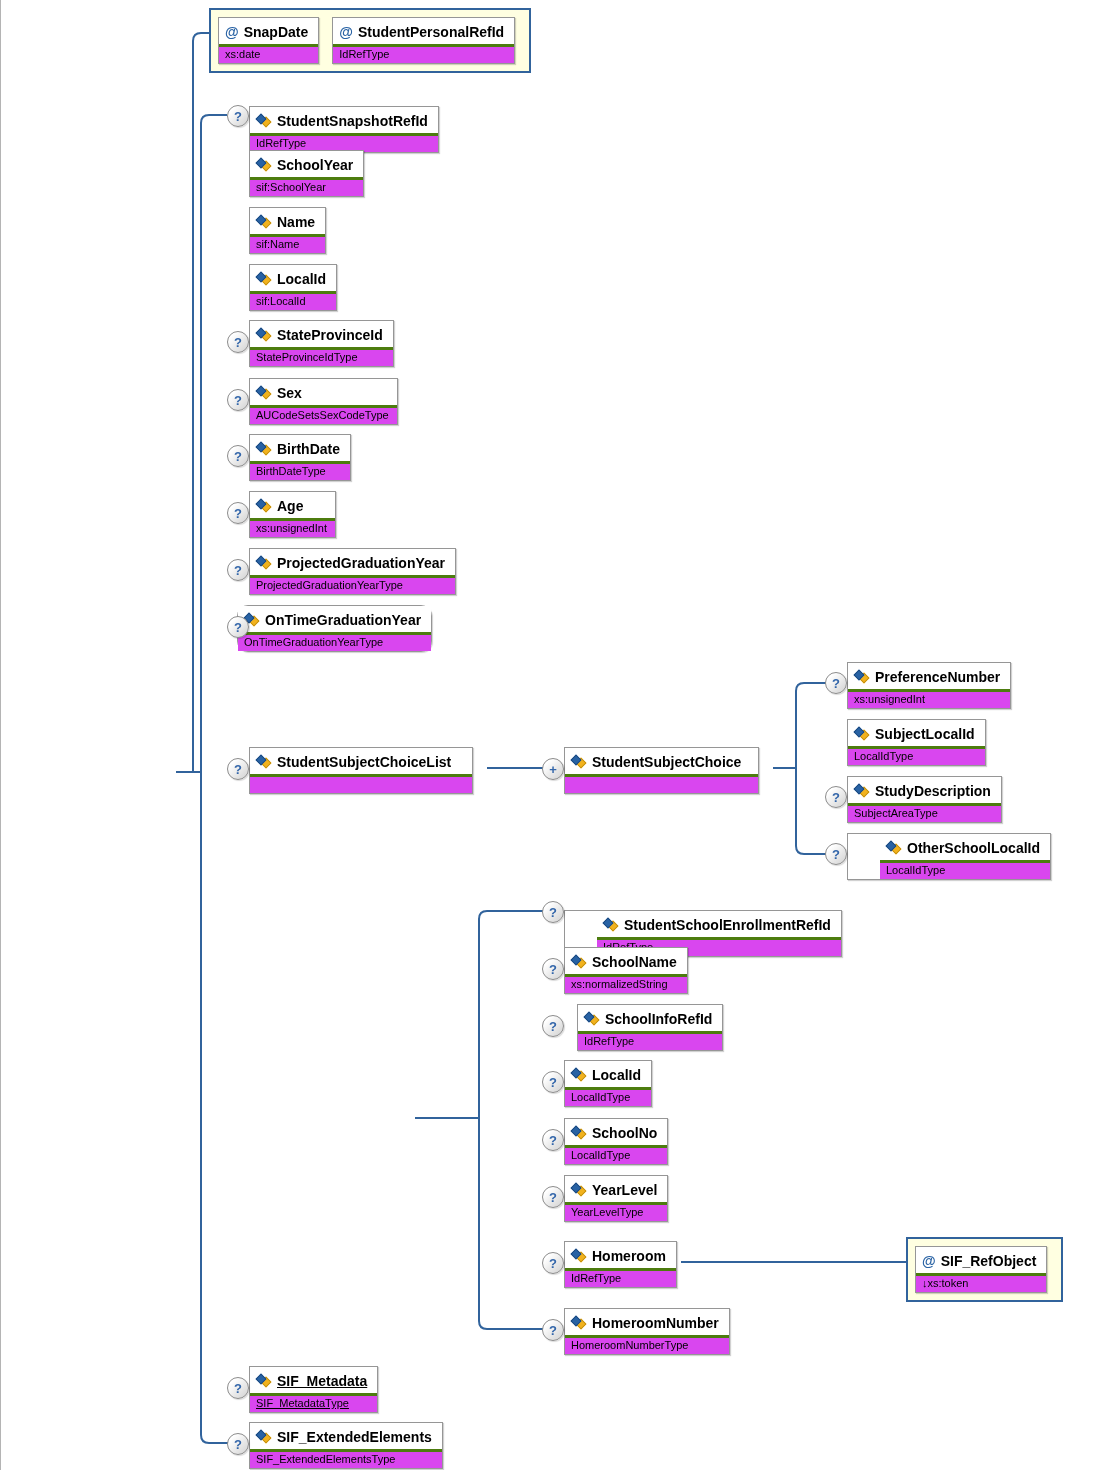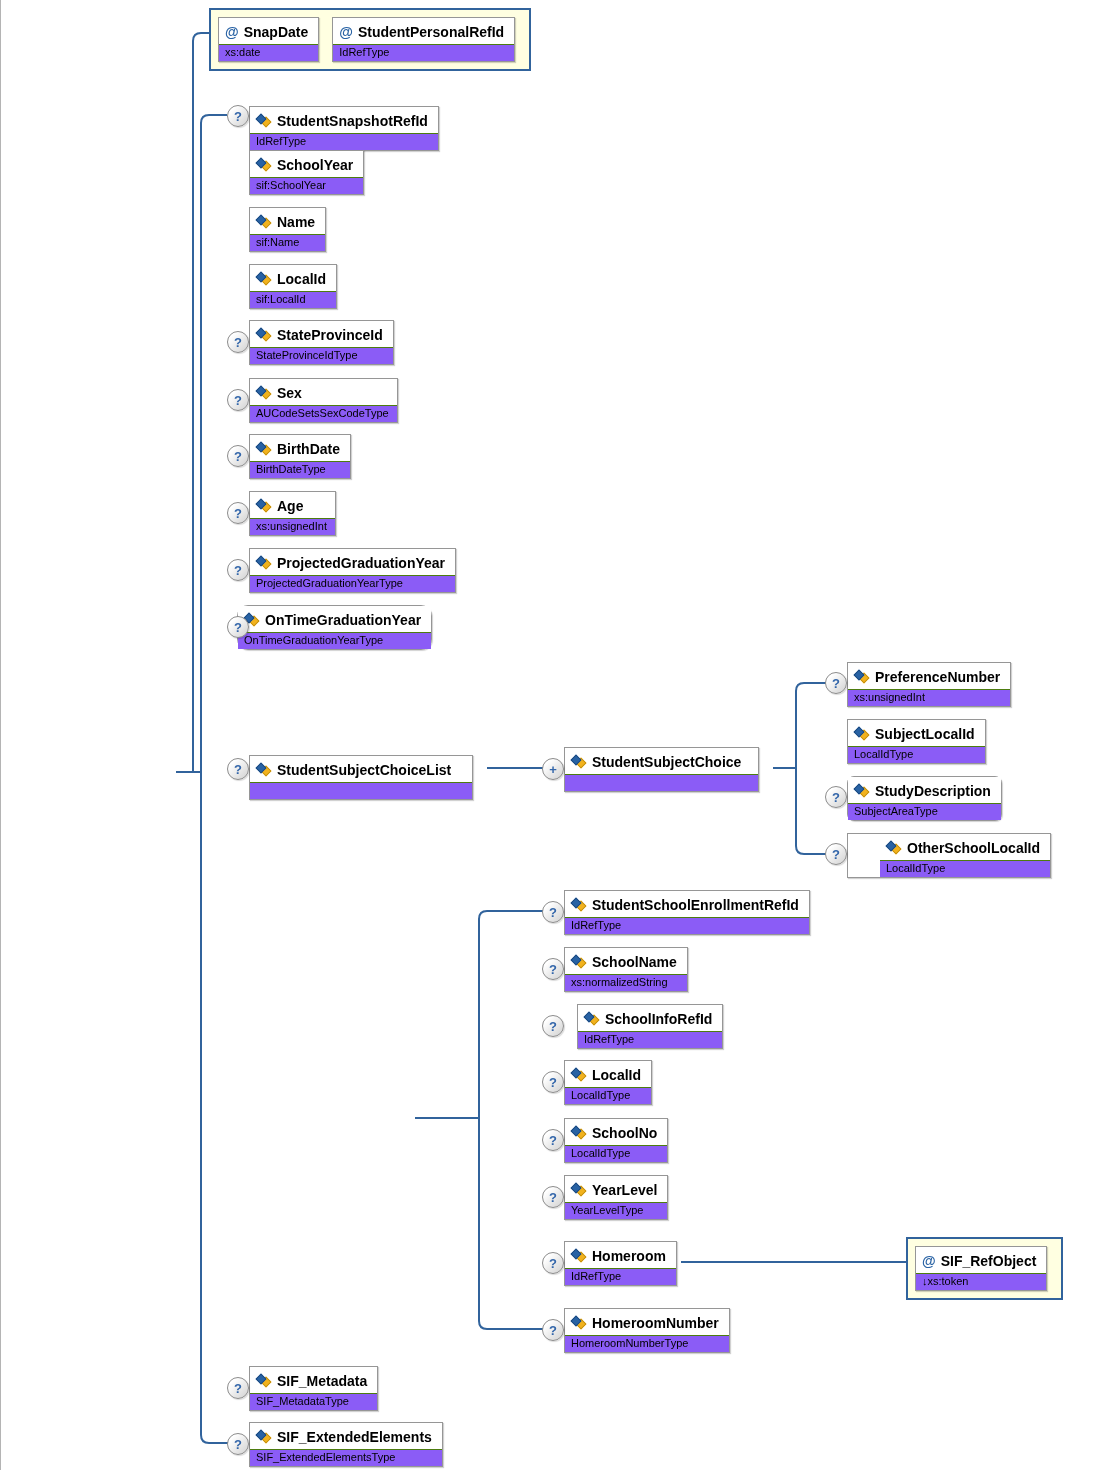--- a/index.html
+++ b/index.html
@@ -25,22 +25,22 @@
     white-space:nowrap;
   }
   .name-row{
     display:flex;align-items:center;gap:5px;
     padding:4px 10px 3px 6px;
     min-height:19px;
     background:#fff;
     font-weight:bold;font-size:14px;color:#000;
   }
   .type-row{
-    background:#8b5cf6;
-    border-top:1px solid #4d7c0f;
+    background:#d946ef;
+    border-top:3px solid #4d7c0f;
     padding:1px 8px 2px 6px;
     min-height:13px;
     font-size:11px;color:#000;
   }
 
   
   .attr-group{
     position:absolute;z-index:2;
     background:#FFFFE1;
     border:2px solid #31639C;
@@ -215,21 +215,21 @@
         <span class="el-icon">
           <i class="dy"></i>
           <i class="db"></i>
         </span>
         <span>OnTimeGraduationYear</span>
       </div>
     <div class="type-row">OnTimeGraduationYearType</div>
   </div>
 
   <div class="badge" style="left:226px;top:758px;">?</div>
-  <div class="node" style="left:248px;top:747px;min-width:222px;margin-top:8px;">
+  <div class="node" style="left:248px;top:747px;min-width:222px;">
     <div class="name-row">
         <span class="el-icon">
           <i class="dy"></i>
           <i class="db"></i>
         </span>
         <span>StudentSubjectChoiceList</span>
       </div>
     <div class="type-row"></div>
   </div>
 
@@ -262,21 +262,21 @@
         <span class="el-icon">
           <i class="dy"></i>
           <i class="db"></i>
         </span>
         <span>SubjectLocalId</span>
       </div>
     <div class="type-row">LocalIdType</div>
   </div>
 
   <div class="badge" style="left:824px;top:786px;">?</div>
-  <div class="node" style="left:846px;top:776px;border-radius:7px;">
+  <div class="node" style="left:846px;top:776px;">
     <div class="name-row">
         <span class="el-icon">
           <i class="dy"></i>
           <i class="db"></i>
         </span>
         <span>StudyDescription</span>
       </div>
     <div class="type-row">SubjectAreaType</div>
   </div>
 
@@ -287,21 +287,21 @@
           <i class="dy"></i>
           <i class="db"></i>
         </span>
         <span>OtherSchoolLocalId</span>
       </div>
     <div class="type-row">LocalIdType</div>
   </div>
 
 
   <div class="badge" style="left:541px;top:901px;">?</div>
-  <div class="node" style="left:563px;top:890px;">
+  <div class="node" style="left:563px;top:910px;padding-left:32px;">
     <div class="name-row">
         <span class="el-icon">
           <i class="dy"></i>
           <i class="db"></i>
         </span>
         <span>StudentSchoolEnrollmentRefId</span>
       </div>
     <div class="type-row">IdRefType</div>
   </div>
 
@@ -393,21 +393,21 @@
         <span class="el-icon">
           <i class="dy"></i>
           <i class="db"></i>
         </span>
         <span>HomeroomNumber</span>
       </div>
     <div class="type-row">HomeroomNumberType</div>
   </div>
 
   <div class="badge" style="left:226px;top:1377px;">?</div>
-  <div class="node" style="left:248px;top:1366px;">
+  <div class="node" style="left:248px;top:1366px;text-decoration:underline;">
     <div class="name-row">
         <span class="el-icon">
           <i class="dy"></i>
           <i class="db"></i>
         </span>
         <span>SIF_Metadata</span>
       </div>
     <div class="type-row">SIF_MetadataType</div>
   </div>
 

